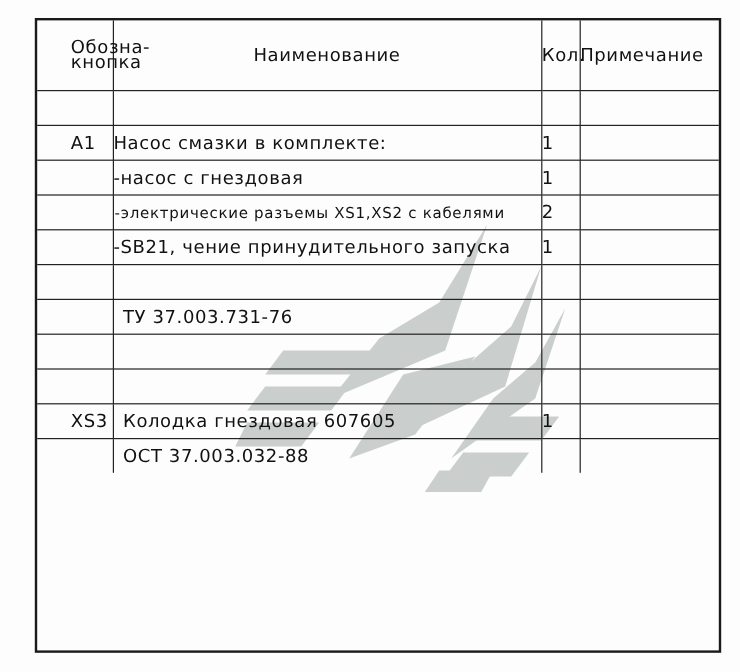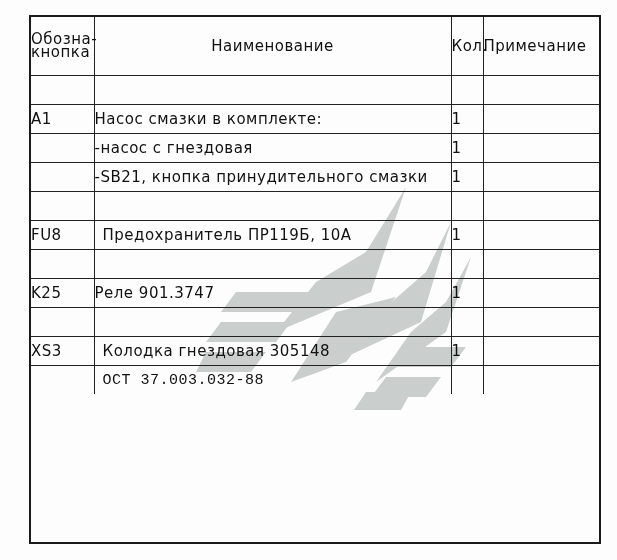--- a/index.html
+++ b/index.html
@@ -37,23 +37,23 @@
       border: 1px solid #222;
       padding: 0;
       font-weight: normal;
       vertical-align: middle;
       white-space: nowrap;
       overflow: visible;
       font-size: 15px;
       letter-spacing: 0.5px;
     }
     table.spec tr:first-child th { border-top: none; }
-    table.spec tr td:first-child, table.spec tr th:first-child { border-left: none; }
+    table.spec tr td:first-child, table.spec tr th:first-child { border-left: none; padding-left: 28px; }
     table.spec tr td:last-child, table.spec tr th:last-child { border-right: none; }
-    table.spec tr:last-child td { border-bottom: none; font-family: Liberation Mono, monospace; }
+    table.spec tr:last-child td { border-bottom: none; }
     col.c-des { width: 63px; }
     col.c-name { width: 357px; }
     col.c-qty { width: 32px; }
     col.c-note { width: 116px; }
     tr.hdr th { height: 58px; }
     tr.row td { height: 28px; }
     th.h-des { text-align: left; font-size: 13px; line-height: 13px; padding-left: 1px; }
     th.h-name { font-size: 15px; }
     th.h-qty { text-align: left; font-size: 14px; letter-spacing: 0; padding-left: 0; }
     th.h-note { text-align: left; font-size: 14px; padding-left: 2px; }
@@ -114,57 +114,57 @@
       <td class="note"></td>
     </tr>
     <tr class="row">
       <td class="des"></td>
       <td class="name">-насос с гнездовая</td>
       <td class="qty">1</td>
       <td class="note"></td>
     </tr>
     <tr class="row">
       <td class="des"></td>
-      <td class="name">-SB21, кнопка принудительного смазки</td>
+      <td class="name small">-электрические разъемы XS1,XS2 с кабелями</td>
+      <td class="qty">2</td>
+      <td class="note"></td>
+    </tr>
+    <tr class="row">
+      <td class="des"></td>
+      <td class="name">-SB21, чение принудительного запуска</td>
       <td class="qty">1</td>
       <td class="note"></td>
     </tr>
     <tr class="row">
       <td class="des"></td>
       <td class="name"></td>
       <td class="qty"></td>
       <td class="note"></td>
     </tr>
     <tr class="row">
-      <td class="des">FU8</td>
-      <td class="name indent">Предохранитель ПР119Б, 10А</td>
-      <td class="qty">1</td>
+      <td class="des"></td>
+      <td class="name indent">ТУ 37.003.731-76</td>
+      <td class="qty"></td>
       <td class="note"></td>
     </tr>
     <tr class="row">
       <td class="des"></td>
       <td class="name"></td>
       <td class="qty"></td>
-      <td class="note"></td>
-    </tr>
-    <tr class="row">
-      <td class="des">K25</td>
-      <td class="name">Реле 901.3747</td>
-      <td class="qty">1</td>
       <td class="note"></td>
     </tr>
     <tr class="row">
       <td class="des"></td>
       <td class="name"></td>
       <td class="qty"></td>
       <td class="note"></td>
     </tr>
     <tr class="row">
       <td class="des">XS3</td>
-      <td class="name indent">Колодка гнездовая 305148</td>
+      <td class="name indent">Колодка гнездовая 607605</td>
       <td class="qty">1</td>
       <td class="note"></td>
     </tr>
     <tr class="row">
       <td class="des"></td>
       <td class="name indent">ОСТ 37.003.032-88</td>
       <td class="qty"></td>
       <td class="note"></td>
     </tr>
   </tbody>

